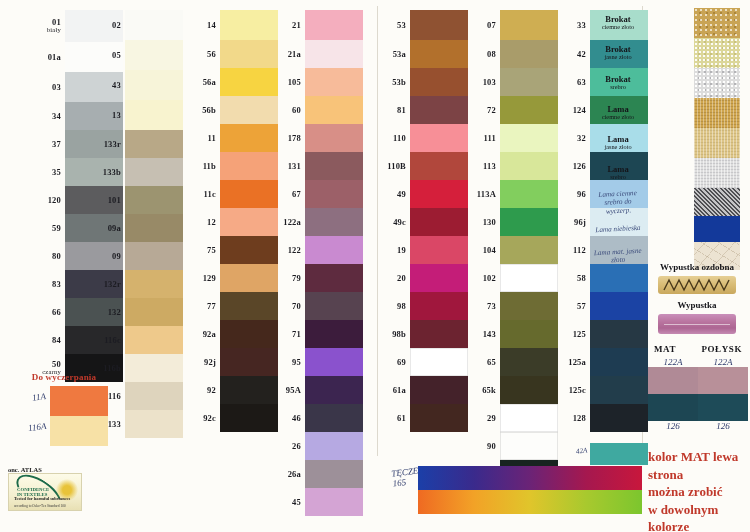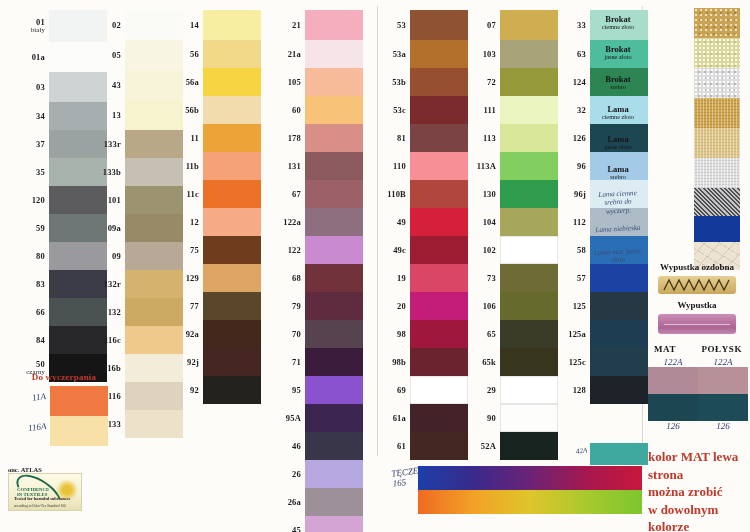--- a/index.html
+++ b/index.html
@@ -114,21 +114,21 @@
 </style>
 </head>
 <body>
 
 <div class="page">
 
   <div class="divider" style="left:377px; top:6px; height:450px;"></div>
   <div class="divider" style="left:642px; top:6px; height:450px;"></div>
 
   <div id="columns-root">
-      <div class="col" style="left: 14px; top: 10px; padding-left: 35px;">
+      <div class="col" style="left: 30px; top: 10px; padding-left: 35px;">
         <div style="position: relative; width: 58px;">
           <div class="sw-row">
             <div class="sw-label code-two">01<em>biały</em></div>
             <div class="sw-chip" title="01" style="height: 32px; background: rgb(242, 243, 243);"></div>
           </div>
           <div class="sw-row">
             <div class="sw-label code-two">01a</div>
             <div class="sw-chip" title="01a" style="height: 30px; background: rgb(252, 252, 250);"></div>
           </div>
           <div class="sw-row">
@@ -234,21 +234,21 @@
           <div class="sw-row">
             <div class="sw-label code-two">116</div>
             <div class="sw-chip" title="116" style="height: 28px; background: rgb(222, 212, 189);"></div>
           </div>
           <div class="sw-row">
             <div class="sw-label code-two">133</div>
             <div class="sw-chip" title="133" style="height: 28px; background: rgb(236, 226, 202);"></div>
           </div>
         </div>
       </div>
-      <div class="col" style="left: 203px; top: 10px;">
+      <div class="col" style="left: 220px; top: 10px;">
         <div style="position: relative; width: 58px;">
           <div class="sw-row">
             <div class="sw-label code-two">14</div>
             <div class="sw-chip" title="14" style="height: 30px; background: rgb(247, 238, 162);"></div>
           </div>
           <div class="sw-row">
             <div class="sw-label code-two">56</div>
             <div class="sw-chip" title="56" style="height: 28px; background: rgb(242, 217, 138);"></div>
           </div>
           <div class="sw-row">
@@ -292,20 +292,24 @@
             <div class="sw-chip" title="92a" style="height: 28px; background: rgb(69, 40, 28);"></div>
           </div>
           <div class="sw-row">
             <div class="sw-label code-two">92j</div>
             <div class="sw-chip" title="92j" style="height: 28px; background: rgb(70, 38, 34);"></div>
           </div>
           <div class="sw-row">
             <div class="sw-label code-two">92</div>
             <div class="sw-chip" title="92" style="height: 28px; background: rgb(35, 33, 30);"></div>
           </div>
+          <div class="sw-row">
+            <div class="sw-label code-two">92c</div>
+            <div class="sw-chip" title="92c" style="height: 28px; background: rgb(28, 25, 22);"></div>
+          </div>
         </div>
       </div>
       <div class="col" style="left: 305px; top: 10px;">
         <div style="position: relative; width: 58px;">
           <div class="sw-row">
             <div class="sw-label code-two">21</div>
             <div class="sw-chip" title="21" style="height: 30px; background: rgb(244, 174, 190);"></div>
           </div>
           <div class="sw-row">
             <div class="sw-label code-two">21a</div>
@@ -333,24 +337,20 @@
           </div>
           <div class="sw-row">
             <div class="sw-label code-two">122a</div>
             <div class="sw-chip" title="122a" style="height: 28px; background: rgb(141, 111, 128);"></div>
           </div>
           <div class="sw-row">
             <div class="sw-label code-two">122</div>
             <div class="sw-chip" title="122" style="height: 28px; background: rgb(201, 138, 208);"></div>
           </div>
           <div class="sw-row">
-            <div class="sw-label code-two">68</div>
-            <div class="sw-chip" title="68" style="height: 28px; background: rgb(114, 50, 60);"></div>
-          </div>
-          <div class="sw-row">
             <div class="sw-label code-two">79</div>
             <div class="sw-chip" title="79" style="height: 28px; background: rgb(94, 43, 63);"></div>
           </div>
           <div class="sw-row">
             <div class="sw-label code-two">70</div>
             <div class="sw-chip" title="70" style="height: 28px; background: rgb(87, 67, 80);"></div>
           </div>
           <div class="sw-row">
             <div class="sw-label code-two">71</div>
             <div class="sw-chip" title="71" style="height: 28px; background: rgb(60, 28, 60);"></div>
@@ -389,24 +389,20 @@
           </div>
           <div class="sw-row">
             <div class="sw-label code-two">53a</div>
             <div class="sw-chip" title="53a" style="height: 28px; background: rgb(178, 112, 44);"></div>
           </div>
           <div class="sw-row">
             <div class="sw-label code-two">53b</div>
             <div class="sw-chip" title="53b" style="height: 28px; background: rgb(151, 80, 47);"></div>
           </div>
           <div class="sw-row">
-            <div class="sw-label code-two">53c</div>
-            <div class="sw-chip" title="53c" style="height: 28px; background: rgb(124, 43, 44);"></div>
-          </div>
-          <div class="sw-row">
             <div class="sw-label code-two">81</div>
             <div class="sw-chip" title="81" style="height: 28px; background: rgb(124, 67, 69);"></div>
           </div>
           <div class="sw-row">
             <div class="sw-label code-two">110</div>
             <div class="sw-chip" title="110" style="height: 28px; background: rgb(247, 143, 151);"></div>
           </div>
           <div class="sw-row">
             <div class="sw-label code-two">110B</div>
             <div class="sw-chip" title="110B" style="height: 28px; background: rgb(177, 71, 60);"></div>
@@ -449,20 +445,24 @@
           </div>
         </div>
       </div>
       <div class="col" style="left: 500px; top: 10px;">
         <div style="position: relative; width: 58px;">
           <div class="sw-row">
             <div class="sw-label code-two">07</div>
             <div class="sw-chip" title="07" style="height: 30px; background: rgb(207, 174, 82);"></div>
           </div>
           <div class="sw-row">
+            <div class="sw-label code-two">08</div>
+            <div class="sw-chip" title="08" style="height: 28px; background: rgb(169, 156, 106);"></div>
+          </div>
+          <div class="sw-row">
             <div class="sw-label code-two">103</div>
             <div class="sw-chip" title="103" style="height: 28px; background: rgb(169, 164, 120);"></div>
           </div>
           <div class="sw-row">
             <div class="sw-label code-two">72</div>
             <div class="sw-chip" title="72" style="height: 28px; background: rgb(150, 153, 58);"></div>
           </div>
           <div class="sw-row">
             <div class="sw-label code-two">111</div>
             <div class="sw-chip" title="111" style="height: 28px; background: rgb(234, 245, 191);"></div>
@@ -485,21 +485,21 @@
           </div>
           <div class="sw-row">
             <div class="sw-label code-two">102</div>
             <div class="sw-chip outline" title="102" style="height: 28px; background: rgb(255, 255, 255);"></div>
           </div>
           <div class="sw-row">
             <div class="sw-label code-two">73</div>
             <div class="sw-chip" title="73" style="height: 28px; background: rgb(110, 108, 52);"></div>
           </div>
           <div class="sw-row">
-            <div class="sw-label code-two">106</div>
+            <div class="sw-label code-two">143</div>
             <div class="sw-chip" title="106" style="height: 28px; background: rgb(102, 106, 45);"></div>
           </div>
           <div class="sw-row">
             <div class="sw-label code-two">65</div>
             <div class="sw-chip" title="65" style="height: 28px; background: rgb(59, 60, 40);"></div>
           </div>
           <div class="sw-row">
             <div class="sw-label code-two">65k</div>
             <div class="sw-chip" title="65k" style="height: 28px; background: rgb(56, 53, 31);"></div>
           </div>
@@ -515,20 +515,24 @@
             <div class="sw-label code-two">52A</div>
             <div class="sw-chip" title="52A" style="height: 28px; background: rgb(24, 36, 32);"></div>
           </div>
         </div>
       </div>
       <div class="col" style="left: 590px; top: 10px;">
         <div style="position: relative; width: 58px;">
           <div class="sw-row">
             <div class="sw-label code-two">33</div>
             <div class="sw-chip" title="33" style="height: 30px; background: rgb(168, 221, 203);"></div>
+          </div>
+          <div class="sw-row">
+            <div class="sw-label code-two">42</div>
+            <div class="sw-chip" title="42" style="height: 28px; background: rgb(50, 141, 143);"></div>
           </div>
           <div class="sw-row">
             <div class="sw-label code-two">63</div>
             <div class="sw-chip" title="63" style="height: 28px; background: rgb(77, 189, 155);"></div>
           </div>
           <div class="sw-row">
             <div class="sw-label code-two">124</div>
             <div class="sw-chip" title="124" style="height: 28px; background: rgb(44, 133, 82);"></div>
           </div>
           <div class="sw-row">

